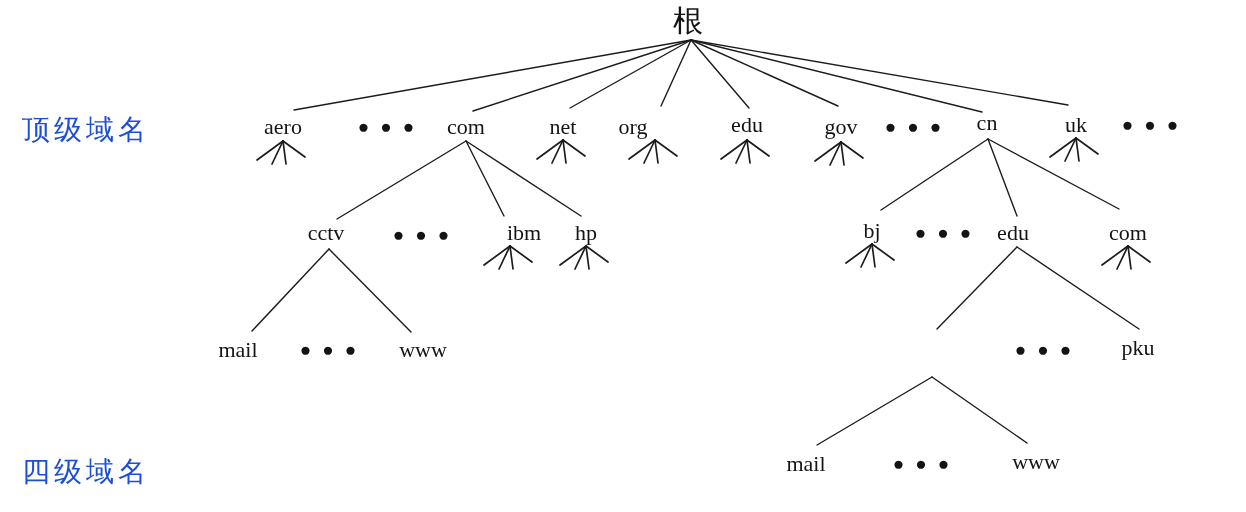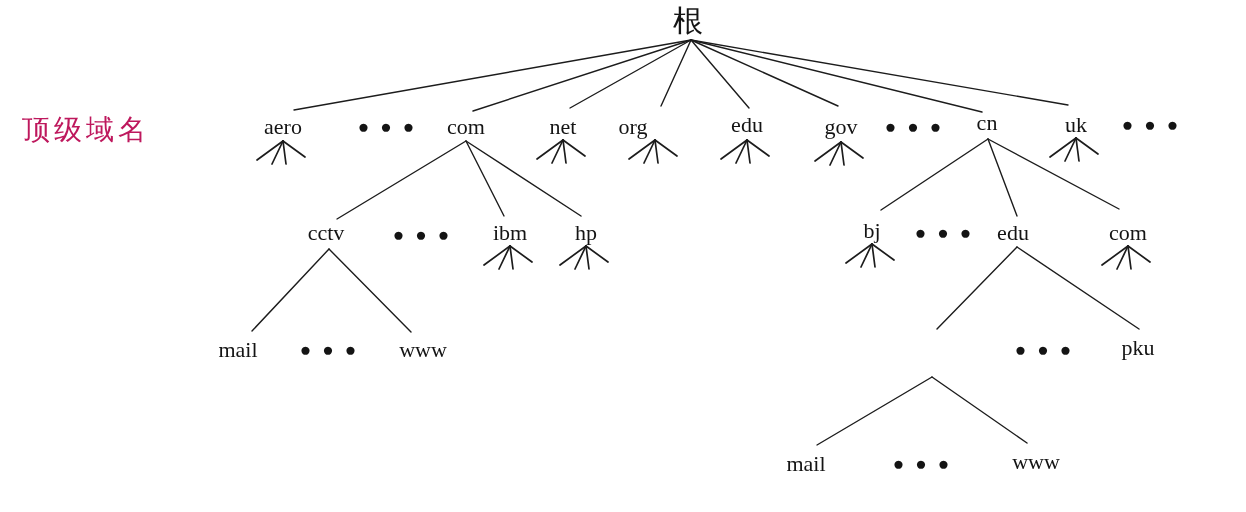--- a/index.html
+++ b/index.html
@@ -32,21 +32,21 @@
     white-space: nowrap;
     color: #141414;
   }
   .level-label {
     position: absolute;
     left: 22px;
     font-size: 28px;
     line-height: 34px;
     letter-spacing: 4px;
     white-space: nowrap;
-    color: #be185d;
+    color: #1d4ed8;
   }
 </style>
 </head>
 <body>
 
 <div class="canvas">
 
   <svg class="edges-svg" width="1246" height="512" viewBox="0 0 1246 512">
     <defs>
       <g id="fan" stroke="#1c1c1c" stroke-width="1.7" stroke-linecap="round">
@@ -103,38 +103,39 @@
       <use href="#fan" x="841" y="142"></use>
       <use href="#fan" x="1076" y="138"></use>
       <use href="#fan" x="510" y="246"></use>
       <use href="#fan" x="586" y="246"></use>
       <use href="#fan" x="872" y="244"></use>
       <use href="#fan" x="1128" y="246"></use>
     </g>
   </svg>
 
   <div class="level-label" style="top:113px">顶级域名</div>
+  <div class="level-label" style="top:455px">四级域名</div>
 
   <div class="node root" style="left:688px; top:4px">根</div>
 
   <div class="node" style="left:283px; top:112px">aero</div>
   <div class="dots" style="left:386px; top:112px">●●●</div>
   <div class="node" style="left:466px; top:112px">com</div>
   <div class="node" style="left:563px; top:112px">net</div>
   <div class="node" style="left:633px; top:112px">org</div>
   <div class="node" style="left:747px; top:110px">edu</div>
   <div class="node" style="left:841px; top:112px">gov</div>
   <div class="dots" style="left:913px; top:112px">●●●</div>
   <div class="node" style="left:987px; top:108px">cn</div>
   <div class="node" style="left:1076px; top:110px">uk</div>
   <div class="dots" style="left:1150px; top:110px">●●●</div>
 
   <div class="node" style="left:326px; top:218px">cctv</div>
   <div class="dots" style="left:421px; top:220px">●●●</div>
-  <div class="node" style="left:510px; top:218px">ibm</div>
+  <div class="node" style="left:524px; top:218px">ibm</div>
   <div class="node" style="left:586px; top:218px">hp</div>
   <div class="node" style="left:872px; top:216px">bj</div>
   <div class="dots" style="left:943px; top:218px">●●●</div>
   <div class="node" style="left:1013px; top:218px">edu</div>
   <div class="node" style="left:1128px; top:218px">com</div>
 
   <div class="node" style="left:238px; top:335px">mail</div>
   <div class="dots" style="left:328px; top:335px">●●●</div>
   <div class="node" style="left:423px; top:335px">www</div>
   <div class="dots" style="left:1043px; top:335px">●●●</div>

